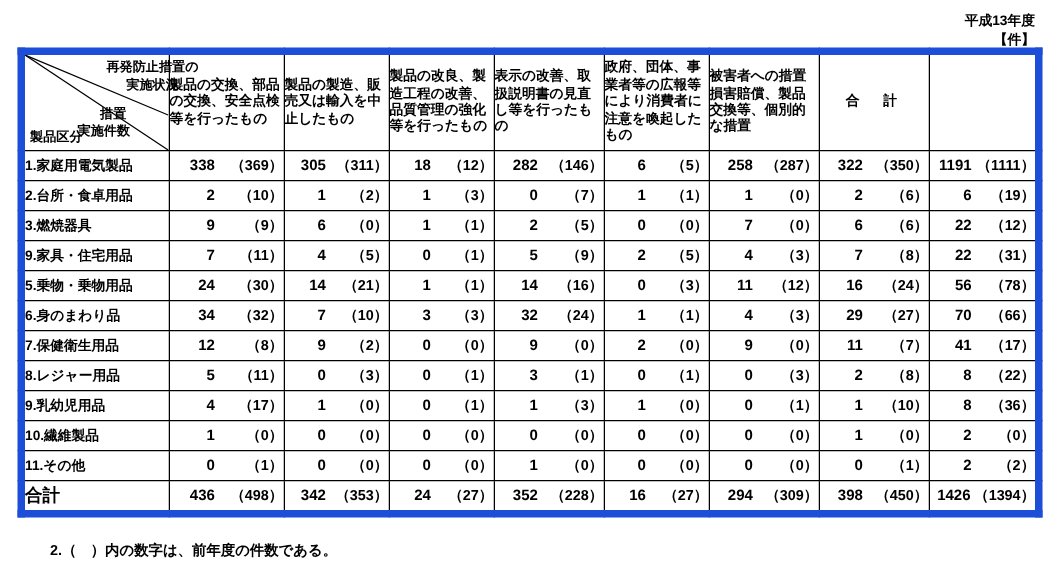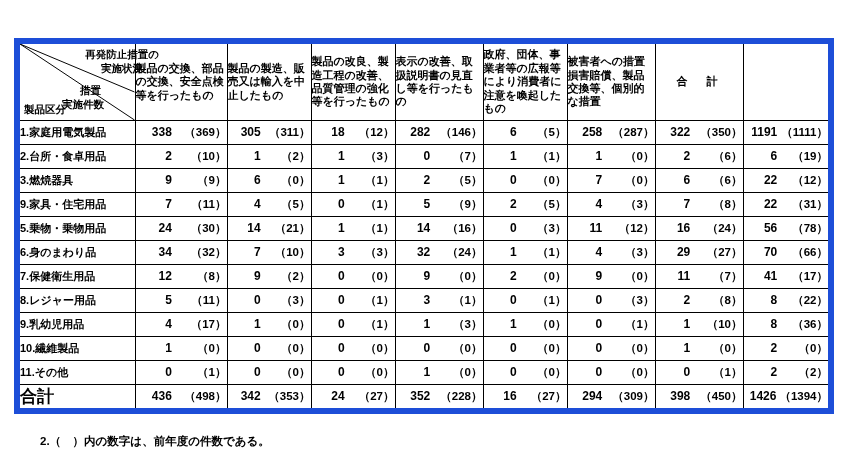--- a/index.html
+++ b/index.html
@@ -136,38 +136,42 @@
     padding-right: 3px;
   }
   .v2 {
     display: inline-block;
     flex: 1;
     text-align: right;
     font-size: 11.5px;
   }
   .paren { font-size: 11.5px; }
   tr.totalrow td { height: 23px; background: #ffffff; }
-  tr.totalrow td.cat { font-size: 17px; }
+  tr.totalrow td.cat { font-size: 14px; }
   .thickTop td { border-top: 2px solid #000; }
   .notes {
     position: absolute;
     left: 14px;
     top: 432px;
     font-size: 11.5px;
     line-height: 1.6;
     font-weight: bold;
   }
   .notes .n2 { padding-left: 26px; }
 </style>
 </head>
 <body>
 
 <div class="page">
 
 
+  <div class="year-block">
+    <div>平成13年度</div>
+    <div>【件】</div>
+  </div>
 
   <div class="tbl-wrap">
     <table class="main">
       <colgroup>
         <col style="width:118px">
         <col style="width:92px">
         <col style="width:84px">
         <col style="width:84px">
         <col style="width:88px">
         <col style="width:84px">

